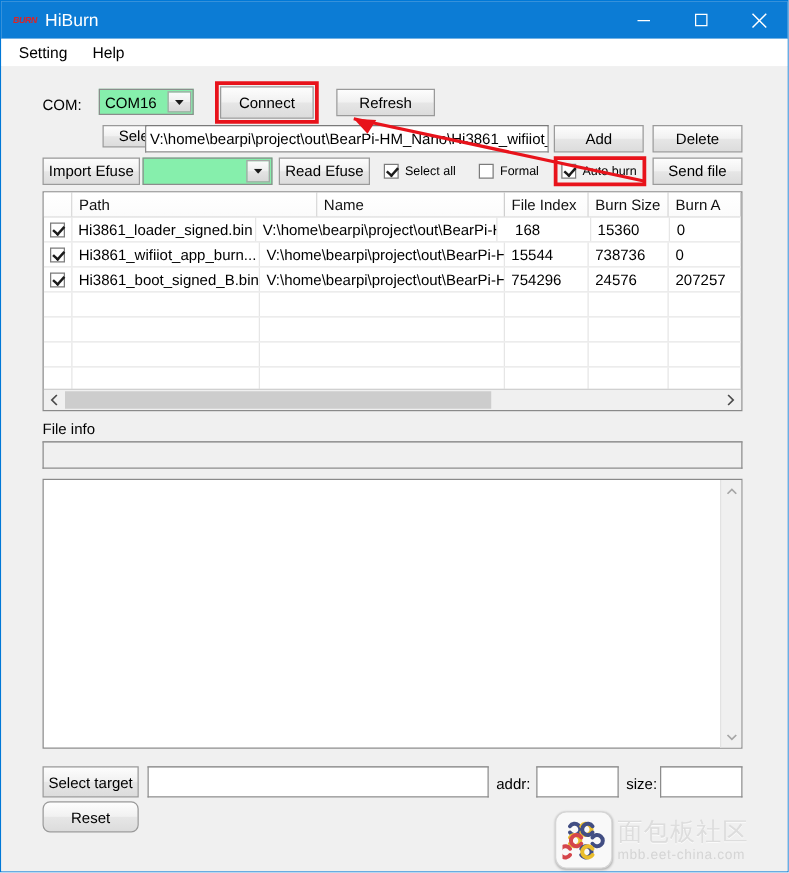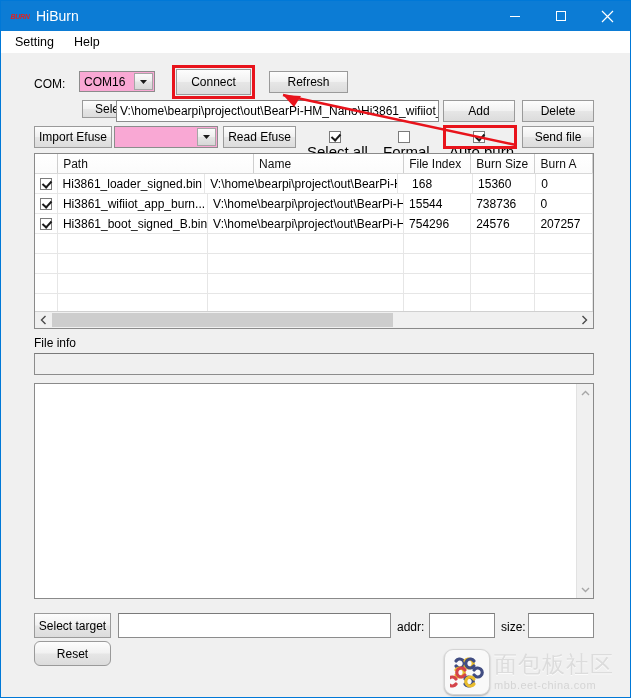--- a/index.html
+++ b/index.html
@@ -123,21 +123,21 @@
     display: flex;
     align-items: center;
     padding-left: 3px;
     overflow: hidden;
     white-space: nowrap;
   }
   .txt.disabled { background: #f0f0f0; }
   .combo {
     position: absolute;
     box-sizing: border-box;
-    background: #f9a8d4;
+    background: #86efac;
     border: 1px solid #8c8c8c;
     display: flex;
     align-items: center;
     font-size: 12px;
     font-family: "Liberation Sans", sans-serif;
   }
   .combo .cval {
     flex: 1;
     padding-left: 4px;
     white-space: nowrap;
@@ -157,25 +157,24 @@
     position: absolute;
     font-size: 12px;
     font-family: "Liberation Sans", sans-serif;
     color: #000;
     white-space: nowrap;
   }
   .chk {
     position: absolute;
     display: flex;
     align-items: center;
-    font-size: 15px;
+    font-size: 10px;
     font-family: "Liberation Sans", sans-serif;
     color: #000;
     white-space: nowrap;
-    flex-direction: column;
   }
   .chkbox {
     width: 12px;
     height: 12px;
     box-sizing: border-box;
     border: 1px solid #7b7b7b;
     background: #ffffff;
     margin-right: 5px;
     position: relative;
     flex: 0 0 auto;
@@ -308,21 +307,21 @@
   .wm-logo {
     width: 44px; height: 44px;
     border-radius: 9px;
     background: #fbfbfb;
     border: 1px solid #cfcfcf;
     box-shadow: 0 1px 2px rgba(0,0,0,0.35);
     display:flex; align-items:center; justify-content:center;
   }
   .wm-text { margin-left: 4px; }
   .wm-cn {
-    font-size: 23px;
+    font-size: 20px;
     color: #d8d8d8;
     letter-spacing: 1px;
     font-family: "DejaVu Sans", sans-serif;
     line-height: 1;
     text-shadow: 0 1px 0 rgba(255,255,255,.9);
   }
   .wm-url {
     font-size: 11px;
     color: #cfcfcf;
     letter-spacing: 0.5px;

